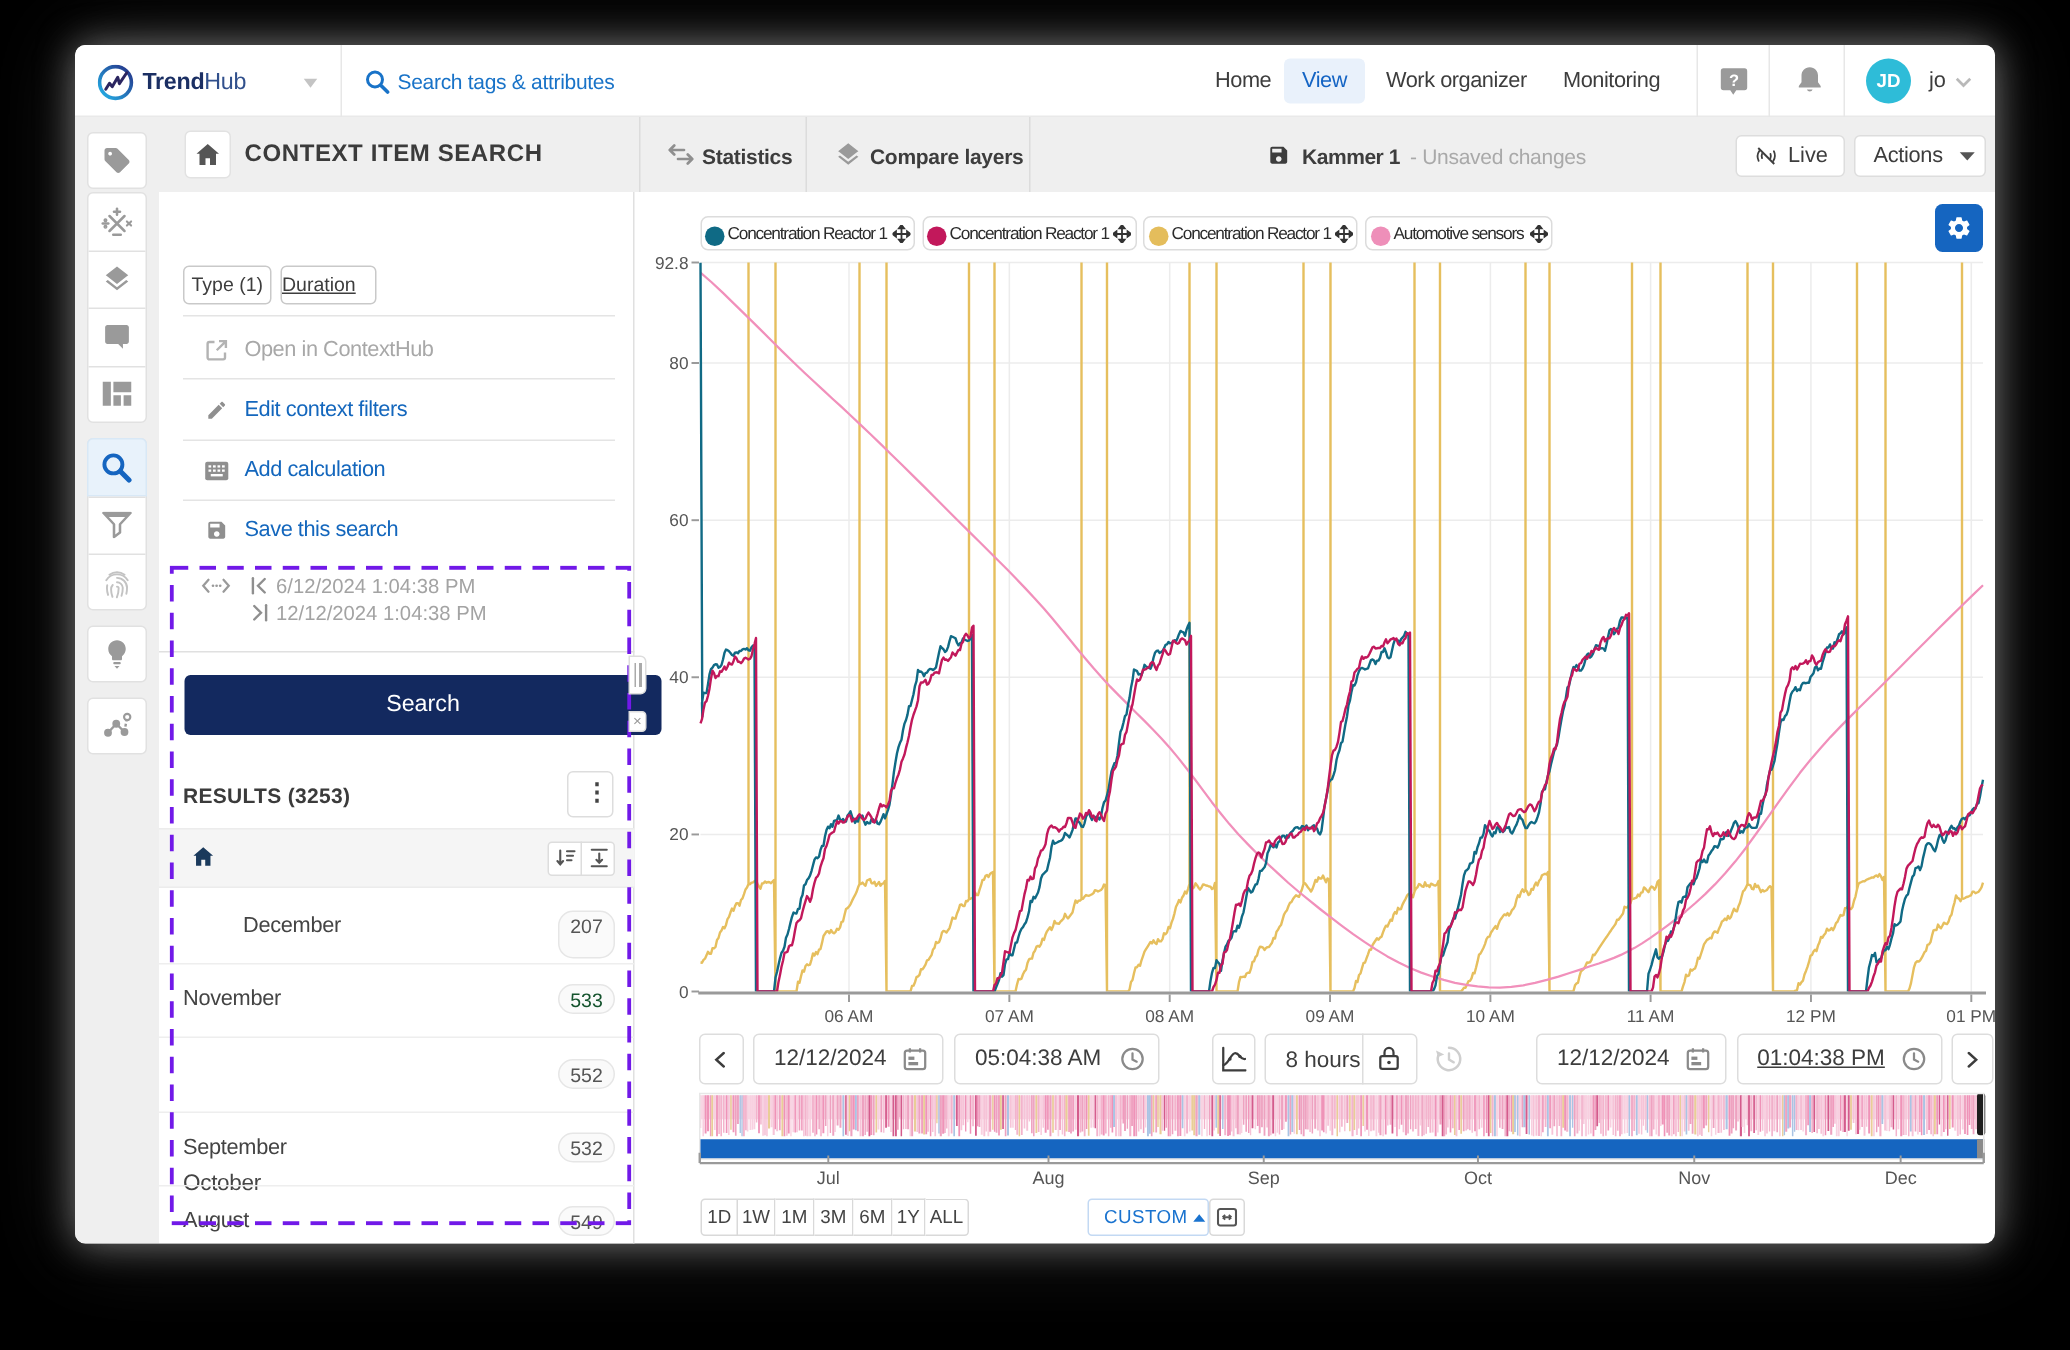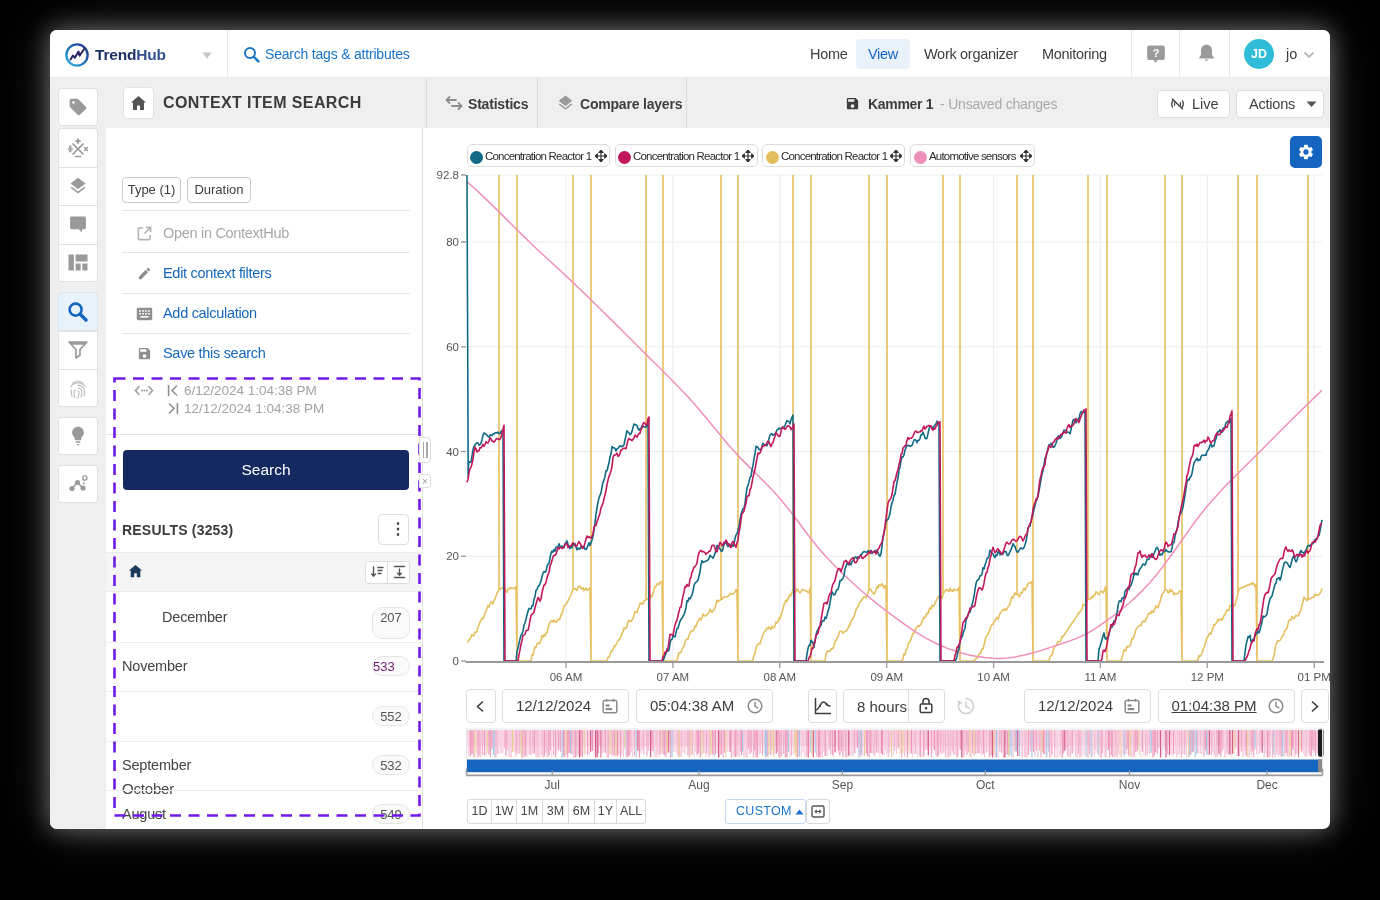--- a/index.html
+++ b/index.html
@@ -19,21 +19,21 @@
     <svg class="abs" style="left:15px;top:13px" width="26" height="26" viewBox="0 0 26 26">
       <defs>
           <linearGradient id="lg1" x1="0.1" y1="0.9" x2="0.9" y2="0.1">
             <stop offset="0" stop-color="#24a7e0"></stop>
             <stop offset="1" stop-color="#253c8f"></stop>
           </linearGradient>
         </defs>
       <circle cx="12" cy="12" r="10.6" fill="none" stroke="url(#lg1)" stroke-width="2.4"></circle>
       <polyline points="5.5,16.5 8,12.5 9.8,14.8 13.5,8.5 14.6,12.8 19.5,5.5" fill="none" stroke="#2b2560" stroke-width="2" stroke-linecap="round" stroke-linejoin="round"></polyline>
     </svg>
-    <div class="abs" style="left:45px;top:16px;font-size:15.5px;font-weight:700;color:#1b2f63;letter-spacing:-0.2px;">Trend<span style="color:#31508c;font-weight:700;">Hub</span></div>
+    <div class="abs" style="left:45px;top:16px;font-size:15.5px;font-weight:700;color:#1b2f63;letter-spacing:-0.2px;">Trend<span style="color:#31508c;font-weight:400;">Hub</span></div>
     <svg class="abs" style="left:152px;top:22px" width="10" height="7" viewBox="0 0 10 7">
         <path d="M0.5 0.5 H9.5 L5 6.5 Z" fill="#c4c4c4"></path>
       </svg>
     <div class="abs" style="left:177px;top:0;width:1px;height:48px;background:#e7e7e7;"></div>
 
     <svg class="abs" style="left:193px;top:16px" width="17" height="17" viewBox="0 0 17 17">
         <circle cx="7" cy="7" r="5" fill="none" stroke="#1973c8" stroke-width="2"></circle>
         <line x1="11" y1="11" x2="15.4" y2="15.4" stroke="#1973c8" stroke-width="2.4" stroke-linecap="round"></line>
       </svg>
     <div class="abs" style="left:215px;top:16px;font-size:14px;letter-spacing:-0.2px;color:#1973c8;">Search tags &amp; attributes</div>
@@ -191,21 +191,21 @@
   </g>
   <circle cx="5" cy="15.5" r="2.6" fill="#9a9a9a"></circle>
   <circle cx="10.5" cy="9.5" r="2.6" fill="#9a9a9a"></circle>
   <circle cx="16" cy="15" r="2.6" fill="#9a9a9a"></circle>
   <circle cx="17.8" cy="5" r="2.1" fill="#fff" stroke="#9a9a9a" stroke-width="1.4"></circle>
 </svg>
 
   <div class="abs" style="left:56px;top:98px;width:317px;height:701px;background:#fff;border-right:1px solid #e0e0e0;" id="panel">
 
 <div class="abs" style="left:16px;top:49px;width:59px;height:26px;border:1px solid #c9c9c9;border-radius:4px;font-size:13px;color:#3d3d3d;line-height:24px;text-align:center;">Type (1)</div>
-<div class="abs" style="left:81px;top:49px;width:64px;height:26px;border:1px solid #c9c9c9;border-radius:4px;font-size:13px;color:#3d3d3d;line-height:24px;text-align:center;">Duration</div>
+<div class="abs" style="left:81px;top:49px;width:64px;height:26px;border:1px solid #c9c9c9;border-radius:4px;font-size:13px;color:#3d3d3d;line-height:24px;text-align:left;text-decoration:underline;">Duration</div>
 
 <div class="abs" style="left:16px;top:82px;width:288px;height:1px;background:#e4e4e4;"></div>
 
 <svg class="abs" style="left:31px;top:98px" width="15" height="15" viewBox="0 0 15 15">
         <path d="M6 2 H2.6 A1.2 1.2 0 0 0 1.4 3.2 V12.4 A1.2 1.2 0 0 0 2.6 13.6 H11.8 A1.2 1.2 0 0 0 13 12.4 V9" fill="none" stroke="#b3b3b3" stroke-width="1.6"></path>
         <path d="M9 1.4 H13.6 V6 M13.3 1.7 L7.5 7.5" fill="none" stroke="#b3b3b3" stroke-width="1.6"></path>
       </svg>
 <div class="abs" style="left:57px;top:97px;font-size:14.5px;letter-spacing:-0.3px;color:#a8a8a8;">Open in ContextHub</div>
 <div class="abs" style="left:16px;top:124px;width:288px;height:1px;background:#e4e4e4;"></div>
 
@@ -258,21 +258,21 @@
 <svg class="abs" style="left:61px;top:274px" width="12" height="13" viewBox="0 0 12 13">
         <g stroke="#8f8f8f" stroke-width="1.6" fill="none" stroke-linecap="round">
           <line x1="10.4" y1="1.5" x2="10.4" y2="11.5"></line>
           <path d="M2.5 2 L7 6.5 L2.5 11"></path>
         </g>
       </svg>
 <div class="abs" style="left:78px;top:273px;font-size:13.5px;color:#a3a3a3;">12/12/2024 1:04:38 PM</div>
 
 <div class="abs" style="left:0;top:306px;width:317px;height:1px;background:#e0e0e0;"></div>
 
-<div class="abs" style="left:17px;top:322px;width:286px;height:40px;background:#13295f;border-radius:4px;color:#fff;font-size:15.5px;text-align:center;line-height:40px;">Search</div>
+<div class="abs" style="left:17px;top:322px;width:318px;height:40px;background:#13295f;border-radius:4px;color:#fff;font-size:15.5px;text-align:center;line-height:40px;">Search</div>
 
 <div class="abs" style="left:16px;top:394px;font-size:14px;font-weight:700;color:#3b3b3b;letter-spacing:.2px;">RESULTS (3253)</div>
 <div class="abs" style="left:272px;top:386px;width:31px;height:31px;background:#fff;border:1px solid #ddd;border-radius:4px;"></div>
 <div class="abs" style="left:284px;top:394px;width:8px;color:#444;font-size:16px;line-height:13px;font-weight:700;">⋮</div>
 
 <div class="abs" style="left:0;top:424px;width:317px;height:40px;background:#f5f5f5;border-top:1px solid #ececec;border-bottom:1px solid #ececec;"></div>
 <svg class="abs" style="left:22px;top:436px" width="15" height="14" viewBox="0 0 17 16">
         <path d="M8.5 1 L16 7.5 h-2 V15 h-4 v-4.5 h-3 V15 H3 V7.5 H1 Z" fill="#1b3a5c"></path>
       </svg>
 <div class="abs" style="left:259px;top:433px;width:45px;height:23px;background:#fff;border:1px solid #ddd;border-radius:3px;"></div>
@@ -290,21 +290,21 @@
           <line x1="1.5" y1="1.5" x2="11.5" y2="1.5"></line>
           <line x1="1.5" y1="12.5" x2="11.5" y2="12.5"></line>
           <path d="M6.5 4 V10 M4.6 8.2 L6.5 10.2 L8.4 8.2"></path>
         </g>
       </svg>
 
 <div class="abs" style="left:32px;top:481px;font-size:14.5px;letter-spacing:-0.2px;color:#444;margin-left:24px;">December</div>
 <div class="abs" style="left:266px;top:479px;width:38px;height:32px;background:#fafafa;border:1px solid #e6e6e6;border-radius:10px;font-size:13px;color:#555;text-align:center;line-height:19px;">207</div>
 <div class="abs" style="left:0px;top:513.5px;width:317px;height:1px;background:#eee;"></div>
 <div class="abs" style="left:16px;top:530px;font-size:14.5px;letter-spacing:-0.2px;color:#444;">November</div>
-<div class="abs" style="left:266px;top:528px;width:38px;height:20px;background:#fafafa;border:1px solid #e6e6e6;border-radius:10px;font-size:13px;color:#701a75;line-height:19px;">533</div>
+<div class="abs" style="left:266px;top:528px;width:38px;height:20px;background:#fafafa;border:1px solid #e6e6e6;border-radius:10px;font-size:13px;color:#14532d;text-align:center;line-height:19px;">533</div>
 <div class="abs" style="left:0px;top:563px;width:317px;height:1px;background:#eee;"></div>
 <div class="abs" style="left:16px;top:604px;font-size:15px;letter-spacing:-0.2px;color:#444;margin-top:48px;">October</div>
 <div class="abs" style="left:266px;top:578px;width:38px;height:20px;background:#fafafa;border:1px solid #e6e6e6;border-radius:10px;font-size:13px;color:#555;text-align:center;line-height:19px;">552</div>
 <div class="abs" style="left:0px;top:612.5px;width:317px;height:1px;background:#eee;"></div>
 <div class="abs" style="left:16px;top:629px;font-size:14.5px;letter-spacing:-0.2px;color:#444;">September</div>
 <div class="abs" style="left:266px;top:627px;width:38px;height:20px;background:#fafafa;border:1px solid #e6e6e6;border-radius:10px;font-size:13px;color:#555;text-align:center;line-height:19px;">532</div>
 <div class="abs" style="left:0px;top:661.5px;width:317px;height:1px;background:#eee;"></div>
 <div class="abs" style="left:16px;top:678px;font-size:14.5px;letter-spacing:-0.2px;color:#444;">August</div>
 <div class="abs" style="left:266px;top:676px;width:38px;height:20px;background:#fafafa;border:1px solid #e6e6e6;border-radius:10px;font-size:13px;color:#555;text-align:center;line-height:19px;">549</div>
 

